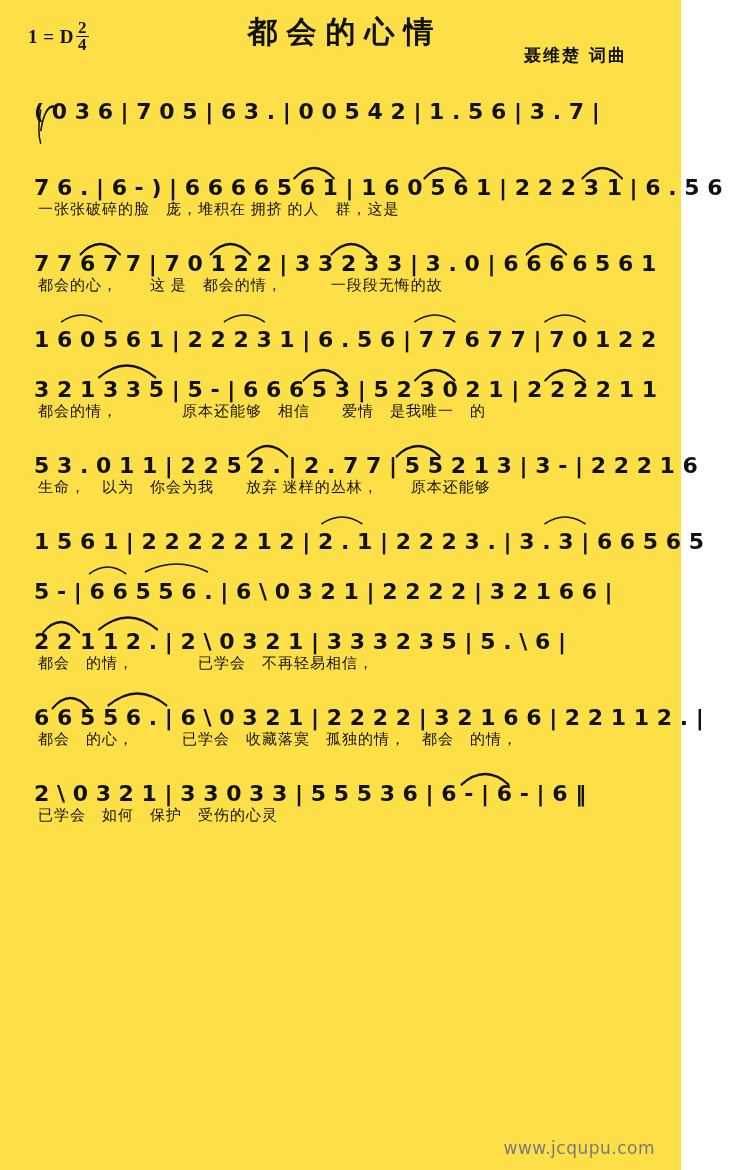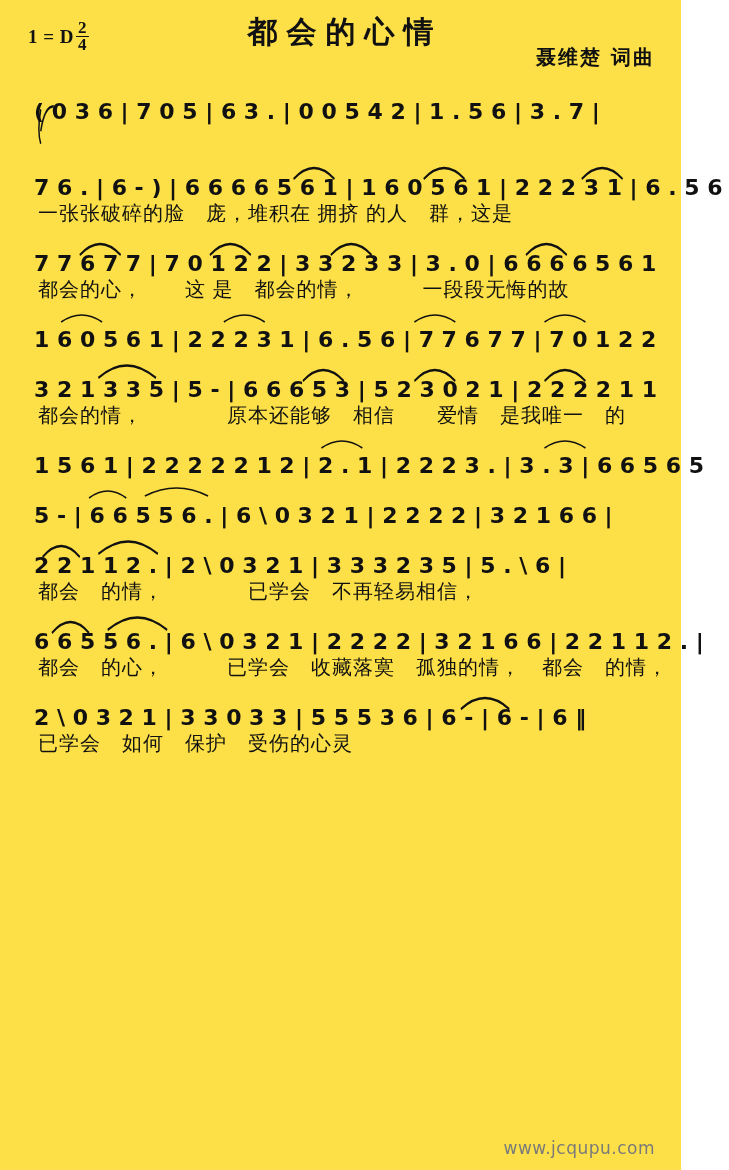--- a/index.html
+++ b/index.html
@@ -57,24 +57,24 @@
     top: 12px;
     text-align: center;
     font-family: "DejaVu Sans", sans-serif;
     font-size: 30px;
     font-weight: bold;
     letter-spacing: 9px;
     text-indent: 9px;
   }
   .composer {
     position: absolute;
-    right: 26px;
+    right: 54px;
     top: 44px;
     font-family: "DejaVu Sans", sans-serif;
-    font-size: 20px;
+    font-size: 17px;
     font-weight: bold;
     letter-spacing: 2px;
   }
 
   
   .music {
     position: relative;
     padding: 0 24px;
   }
 
@@ -92,22 +92,22 @@
     letter-spacing: 0px;
     white-space: pre;
     display: flex;
     align-items: flex-end;
     padding-left: 10px;
   }
 
   .lyrics {
     position: relative;
     height: 26px;
-    font-family: Liberation Sans, sans-serif;
-    font-size: 20px;
+    font-family: Liberation Serif, serif;
+    font-size: 15px;
     letter-spacing: 1px;
     white-space: pre;
     padding-left: 14px;
     color: #111;
   }
 
   
   .slurs {
     position: absolute;
     left: 0; top: 0;
@@ -189,20 +189,28 @@
       <div class="notes">3 2 1 3 3 5 | 5 - | 6 6 6 5 3 | 5 2 3 0 2 1 | 2 2 2 2 1 1</div>
       <svg class="slurs" viewBox="0 0 681 46" preserveAspectRatio="none">
         <path d="M80 14 q30 -16 62 0" fill="none" stroke="#111" stroke-width="1.6"></path>
         <path d="M300 16 q22 -14 44 0" fill="none" stroke="#111" stroke-width="1.6"></path>
         <path d="M420 16 q22 -14 44 0" fill="none" stroke="#111" stroke-width="1.6"></path>
         <path d="M560 16 q22 -14 44 0" fill="none" stroke="#111" stroke-width="1.6"></path>
       </svg>
       <div class="lyrics">都会的情，　　　　原本还能够　相信　　爱情　是我唯一　的</div>
     </div>
 
+    <div class="system">
+      <div class="notes">5 3 . 0 1 1 | 2 2 5 2 . | 2 . 7 7 | 5 5 2 1 3 | 3 - | 2 2 2 1 6</div>
+      <svg class="slurs" viewBox="0 0 681 46" preserveAspectRatio="none">
+        <path d="M240 16 q22 -14 44 0" fill="none" stroke="#111" stroke-width="1.6"></path>
+        <path d="M400 16 q24 -14 48 0" fill="none" stroke="#111" stroke-width="1.6"></path>
+      </svg>
+      <div class="lyrics">生命，　以为　你会为我　　放弃 迷样的丛林，　　原本还能够</div>
+    </div>
 
     <div class="system">
       <div class="notes">1 5 6 1 | 2 2 2 2 2 1 2 | 2 . 1 | 2 2 2 3 . | 3 . 3 | 6 6 5 6 5</div>
       <svg class="slurs" viewBox="0 0 681 46" preserveAspectRatio="none">
         <path d="M320 16 q22 -14 44 0" fill="none" stroke="#111" stroke-width="1.6"></path>
         <path d="M560 16 q22 -14 44 0" fill="none" stroke="#111" stroke-width="1.6"></path>
       </svg>
     </div>
 
     <div class="system">

